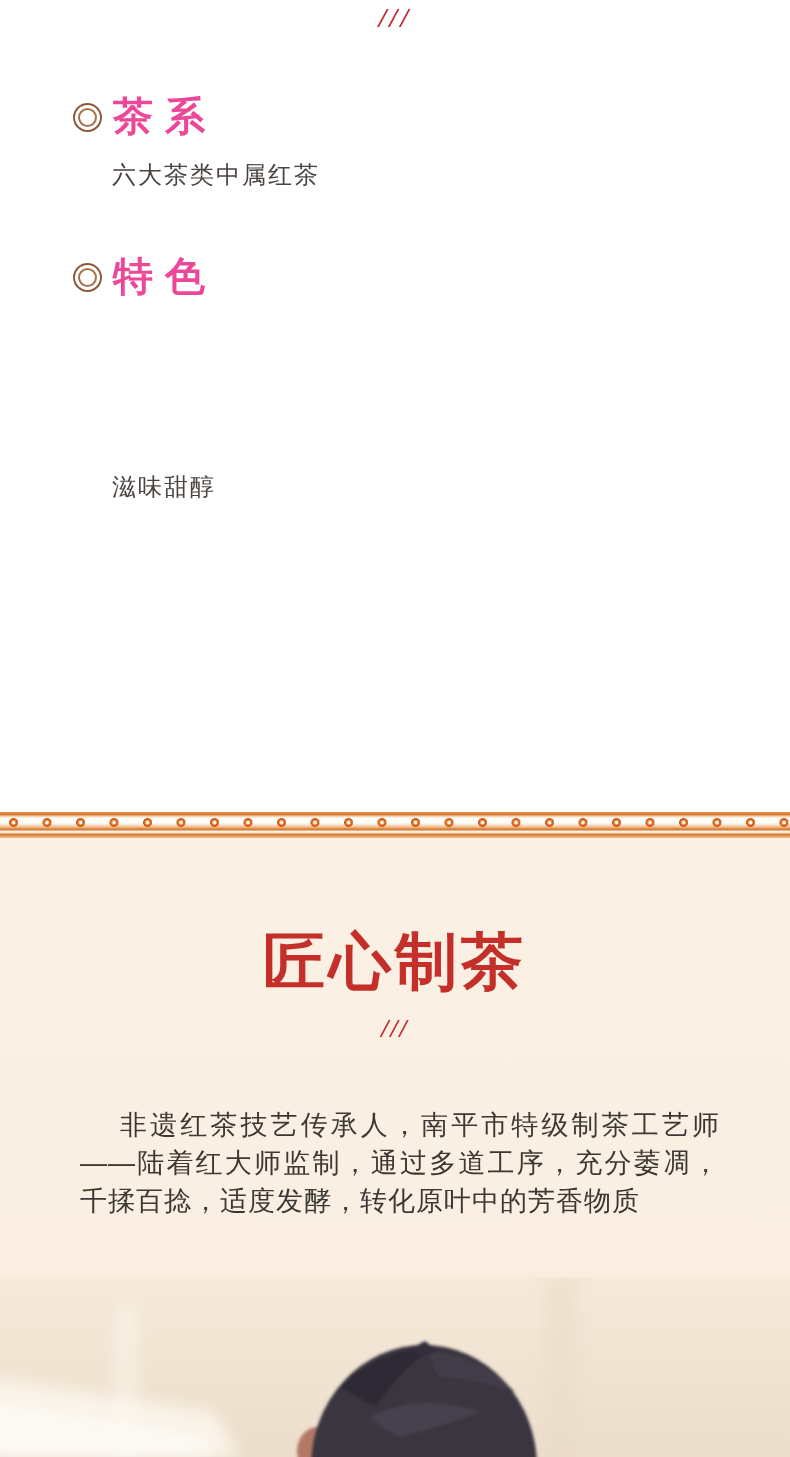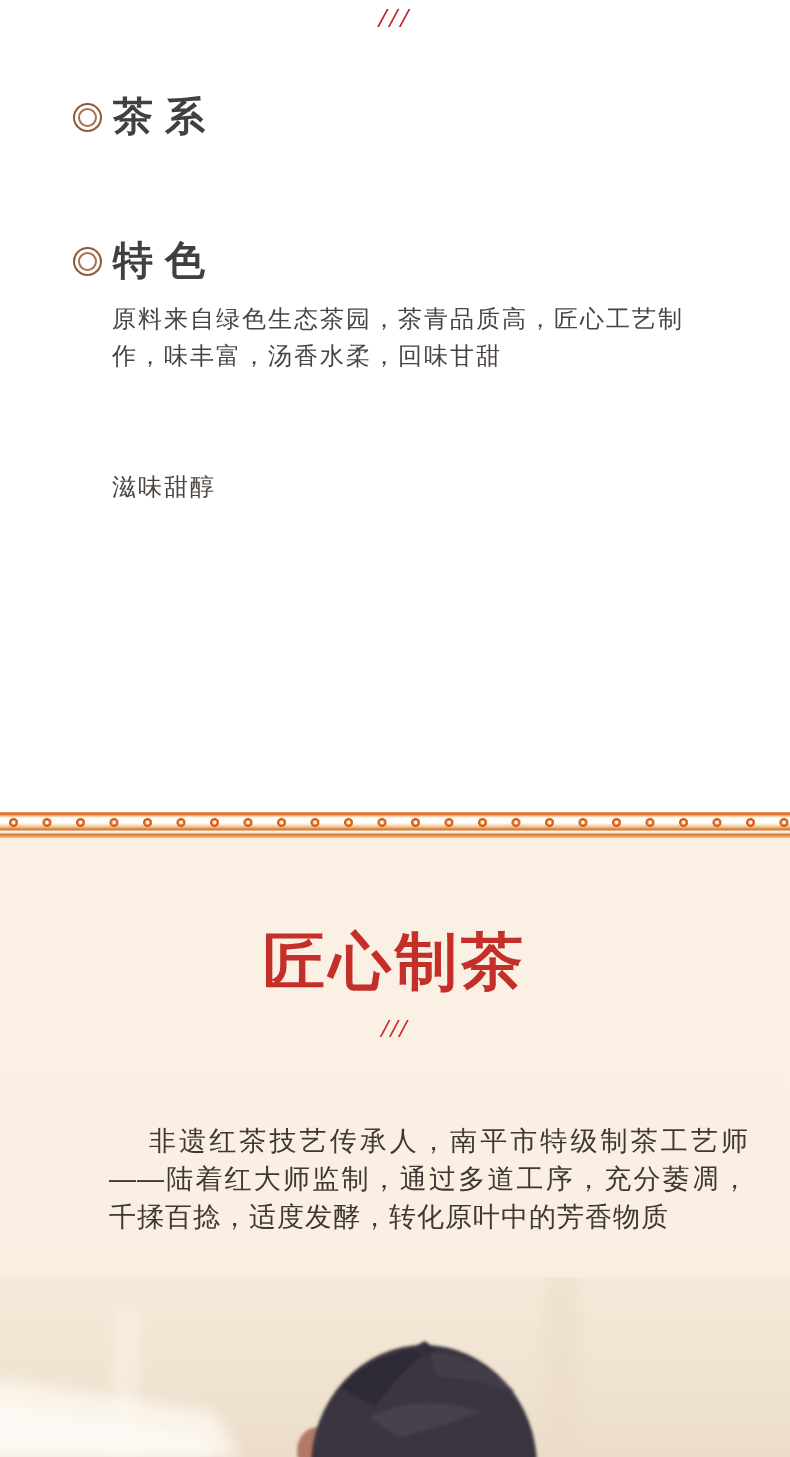--- a/index.html
+++ b/index.html
@@ -30,29 +30,29 @@
     border: 2.5px solid #8d5a3c;
     position: relative; flex: 0 0 auto; margin-right: 11px;
   }
   .bullseye::before {
     content: ""; position: absolute; inset: 3px;
     border-radius: 50%; border: 2px solid #a5714d;
   }
   .spec-title {
     font-family: "Liberation Serif", serif;
     font-weight: 700; font-size: 40px; line-height: 42px;
-    color: #404040; letter-spacing: 1px;
+    color: #ec4899; letter-spacing: 1px;
   }
   .spec-body {
     margin: 18px 0 0 39px;
     font-size: 24px; line-height: 37px; letter-spacing: 2px;
     color: #4a4441; max-width: 600px;
   }
   .sec-1 { top: 96px; }
-  .sec-2 { top: 240px; }
+  .sec-2 { top: 256px; }
   .sec-3 { top: 450px; }
   .sec-4 { top: 616px; }
 
   
   .rivet-strip {
     position: absolute; top: 812px; left: 0; width: 790px; height: 26px;
     background-image:
       radial-gradient(circle at 4.5px 4.5px,
         #ffffff 0 1.4px, #ef9b55 1.5px 2.4px, #d4611f 2.5px 4.3px, rgba(212,97,31,0) 4.6px),
       linear-gradient(to bottom,
@@ -80,49 +80,49 @@
   }
   .craft-slashes {
     position: absolute; top: 176px; left: 0; width: 790px;
     text-align: center;
     font-family: "Liberation Serif", serif;
     font-style: italic; font-weight: 700;
     font-size: 26px; letter-spacing: 2px;
     color: #c2272b;
   }
   .craft-paragraph {
-    position: absolute; top: 284px; left: 80px; width: 640px;
+    position: absolute; top: 268px; left: 80px; width: 640px;
     font-size: 27px; line-height: 38px; letter-spacing: 1px;
-    color: #3d3833; text-align: justify; text-indent: 40px; margin-left: 29px;
+    color: #3d3833; text-align: justify; text-indent: 40px;
   }
   .photo-zone {
     position: absolute; top: 439px; left: 0; width: 790px; height: 180px;
   }
   .photo-zone svg { display: block; }
 </style>
 </head>
 <body>
 
 <div class="page">
 
   <div class="top-slashes">///</div>
 
   <div class="spec-section sec-1">
     <div class="spec-head">
       <span class="bullseye"></span>
       <span class="spec-title">茶 系</span>
     </div>
+    <div class="spec-body">六大茶类中属红茶</div>
   </div>
 
   <div class="spec-section sec-2">
     <div class="spec-head">
       <span class="bullseye"></span>
       <span class="spec-title">特 色</span>
     </div>
-    <div class="spec-body">原料来自绿色生态茶园，茶青品质高，匠心工艺制作，味丰富，汤香水柔，回味甘甜</div>
   </div>
 
   <div class="spec-section sec-3">
     <div class="spec-body">滋味甜醇</div>
   </div>
 
 
   <div class="rivet-strip"></div>
 
   <div class="craft-area">

